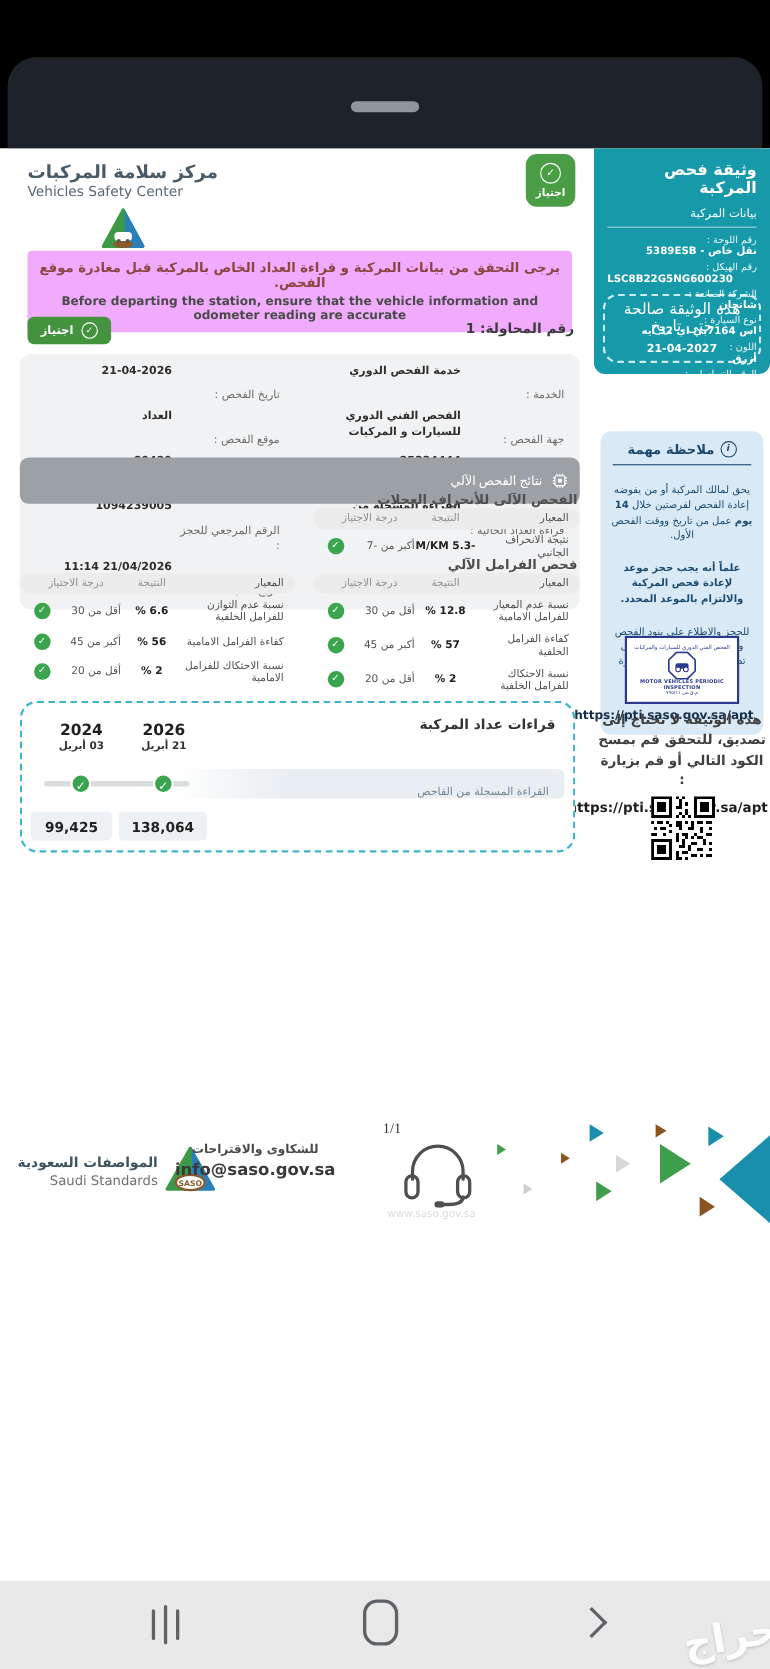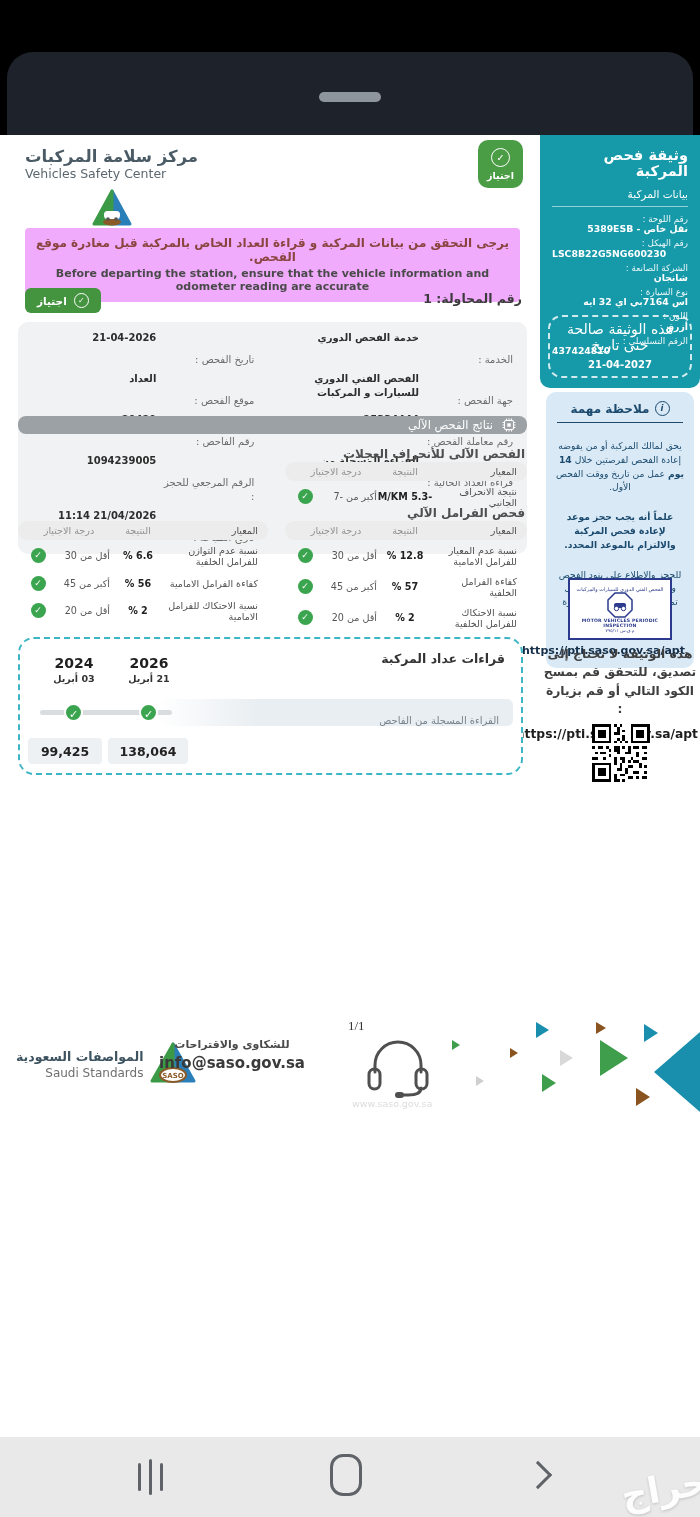--- a/index.html
+++ b/index.html
@@ -9,21 +9,21 @@
 
   
   .top-black{position:absolute;top:0;left:0;width:700px;height:135px;background:#000;}
   .sheet{position:absolute;top:52px;left:7px;right:7px;height:83px;background:#1e232b;border-radius:26px 26px 0 0;}
   .handle{position:absolute;top:40px;left:50%;transform:translateX(-50%);width:62px;height:10px;border-radius:5px;background:#8f959c;}
 
   
   .page{position:absolute;top:135px;left:0;width:700px;height:1302px;background:#fff;}
 
   
-  .sidebar{position:absolute;top:0;left:540px;width:160px;height:253px;background:#1699a9;color:#fff;
+  .sidebar{position:absolute;top:0;left:540px;width:160px;height:205px;background:#1699a9;color:#fff;
            padding:10px 12px;box-sizing:border-box;border-radius:0 0 10px 10px;}
   .sb-title{font-size:14.5px;font-weight:bold;margin-top:2px;}
   .sb-sub{font-size:10.5px;margin-top:9px;}
   .sb-div{height:1px;background:rgba(255,255,255,.55);margin:6px 0 7px;}
   .sb-field{margin-bottom:3px;line-height:1.18;}
   .sb-field .k{font-size:8.8px;color:rgba(255,255,255,.92);display:block;}
   .sb-field .v{font-size:9.3px;font-weight:bold;display:block;}
   .valid-badge{position:absolute;left:8px;right:8px;bottom:10px;border:2px dashed rgba(255,255,255,.8);
                border-radius:14px;padding:4px 6px;text-align:center;}
   .valid-badge .l1{font-size:14px;}
@@ -75,22 +75,22 @@
         padding:9px 14px;box-sizing:border-box;display:flex;gap:8px;}
   .kv-col{display:flex;flex-direction:column;gap:5px;}
   .col-r{width:53%;}
   .col-l{width:47%;}
   .kv{display:flex;gap:6px;font-size:10px;line-height:1.4;}
   .kv .k{color:#6a6a6a;flex:none;margin-top:22px;}
   .col-r .k{width:88px;}
   .col-l .k{width:92px;}
   .kv .v{font-weight:bold;color:#2d2d2d;max-width:140px;}
 
-  .results-bar{position:absolute;top:281px;left:18px;width:509px;height:18px;background:#9ba1a5;border-radius:8px;
-               display:flex;align-items:center;gap:8px;padding:0 10px;box-sizing:border-box;color:#fff;}
+  .results-bar{position:absolute;top:281px;left:18px;width:509px;height:42px;background:#9ba1a5;border-radius:8px;
+               display:flex;align-items:center;gap:8px;padding:0 10px;box-sizing:border-box;color:#fff;font-family:Liberation Serif, serif;}
   .results-bar .t{font-size:11.5px;}
   .sec-title{position:absolute;right:175px;font-size:12px;font-weight:600;color:#4f4f4f;}
   .st1{top:312px;} .st2{top:371px;}
 
   .tbl{position:absolute;font-size:9.6px;}
   .tbl-align{top:327px;left:285px;width:242px;}
   .tbl-br{top:386px;left:285px;width:242px;}
   .tbl-bl{top:386px;left:18px;width:250px;}
   .thead{display:flex;align-items:center;background:#ececec;border-radius:12px;padding:4px 10px;color:#8f8f8f;}
   .trow{display:flex;align-items:center;padding:4.5px 10px;}

